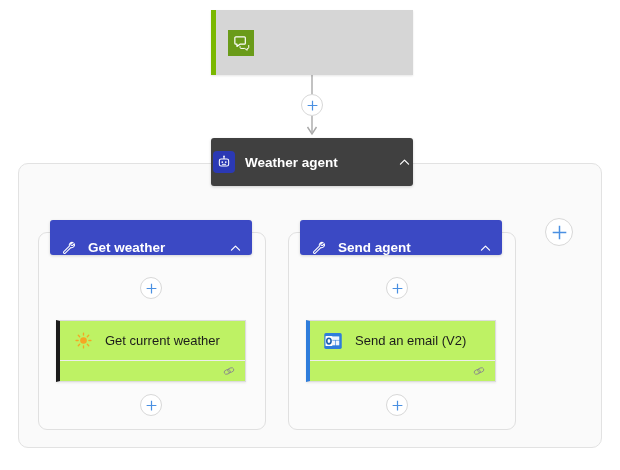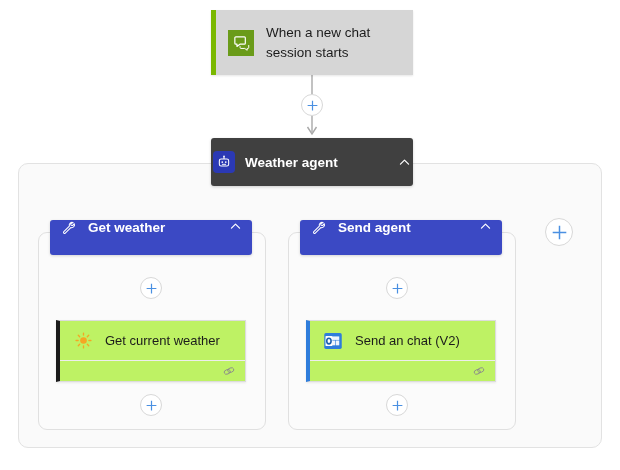--- a/index.html
+++ b/index.html
@@ -114,21 +114,21 @@
 
   
   .tool-node {
     position: absolute;
     top: 220px;
     width: 202px;
     height: 35px;
     background: #3b49c4;
     border-radius: 3px;
     display: flex;
-    align-items: flex-start;
+    align-items: flex-end;
     padding: 0 10px;
     box-sizing: border-box;
     box-shadow: 0 1px 3px rgba(0,0,0,0.16);
   }
   .tool-node.left  { left: 50px; }
   .tool-node.right { left: 300px; }
   .tool-node .wrench-icon {
     flex: 0 0 17px;
     margin-right: 11px;
     display: flex; align-items: center; justify-content: center;
@@ -234,21 +234,20 @@
   <div class="branch-container left"></div>
   <div class="branch-container right"></div>
 
   <div class="trigger-card">
     <div class="trigger-icon">
       <svg width="17" height="17" viewBox="0 0 24 24">
         <path d="M4 4 h12 a1.4 1.4 0 0 1 1.4 1.4 v7.6 a1.4 1.4 0 0 1 -1.4 1.4 h-6.2 l-4.2 3.2 v-3.2 h-1.6 a1.4 1.4 0 0 1 -1.4 -1.4 v-7.6 a1.4 1.4 0 0 1 1.4 -1.4 z" fill="none" stroke="#ffffff" stroke-width="1.7" stroke-linejoin="round"></path>
         <path d="M10 17.2 v2 a1.2 1.2 0 0 0 1.2 1.2 h5.4 l3.4 2.6 v-2.6 h1 a1.2 1.2 0 0 0 1.2 -1.2 v-3.6" fill="none" stroke="#ffffff" stroke-width="1.4" stroke-linejoin="round"></path>
       </svg>
     </div>
-    <div class="trigger-title">When a new chat session starts</div>
   </div>
 
   <div class="plus-btn" style="left:301px; top:94px;">
     <svg width="13" height="13" viewBox="0 0 16 16">
       <path d="M8 2 V14 M2 8 H14" stroke="#4a90e2" stroke-width="1.5" fill="none"></path>
     </svg>
   </div>
 
   <div class="agent-node">
     <div class="bot-icon">
@@ -347,21 +346,21 @@
       <div class="action-icon">
         <svg width="20" height="20" viewBox="0 0 24 24">
           <rect x="1.5" y="2.5" width="21" height="19" rx="2" fill="#2f7ddb"></rect>
           <rect x="10.5" y="6.5" width="9" height="4.2" fill="#ffffff" opacity="0.92"></rect>
           <rect x="10.5" y="11.4" width="4.2" height="5.8" fill="#ffffff" opacity="0.92"></rect>
           <rect x="15.4" y="11.4" width="4.1" height="5.8" fill="#ffffff" opacity="0.92"></rect>
           <rect x="3" y="6" width="8.2" height="12" rx="1" fill="#ffffff"></rect>
           <ellipse cx="7.1" cy="12" rx="2.6" ry="3.4" fill="none" stroke="#1a5fb0" stroke-width="1.9"></ellipse>
         </svg>
       </div>
-      <div class="action-title">Send an chat (V2)</div>
+      <div class="action-title">Send an email (V2)</div>
     </div>
     <div class="action-foot">
       <svg width="14" height="14" viewBox="0 0 24 24">
         <ellipse cx="9" cy="13.5" rx="5.4" ry="3.8" fill="none" stroke="#8a8a8a" stroke-width="1.5" transform="rotate(-20 9 13.5)"></ellipse>
         <ellipse cx="15" cy="10.5" rx="5.4" ry="3.8" fill="none" stroke="#8a8a8a" stroke-width="1.5" transform="rotate(-20 15 10.5)"></ellipse>
       </svg>
     </div>
   </div>
 
   <div class="plus-btn" style="left:386px; top:394px;">

